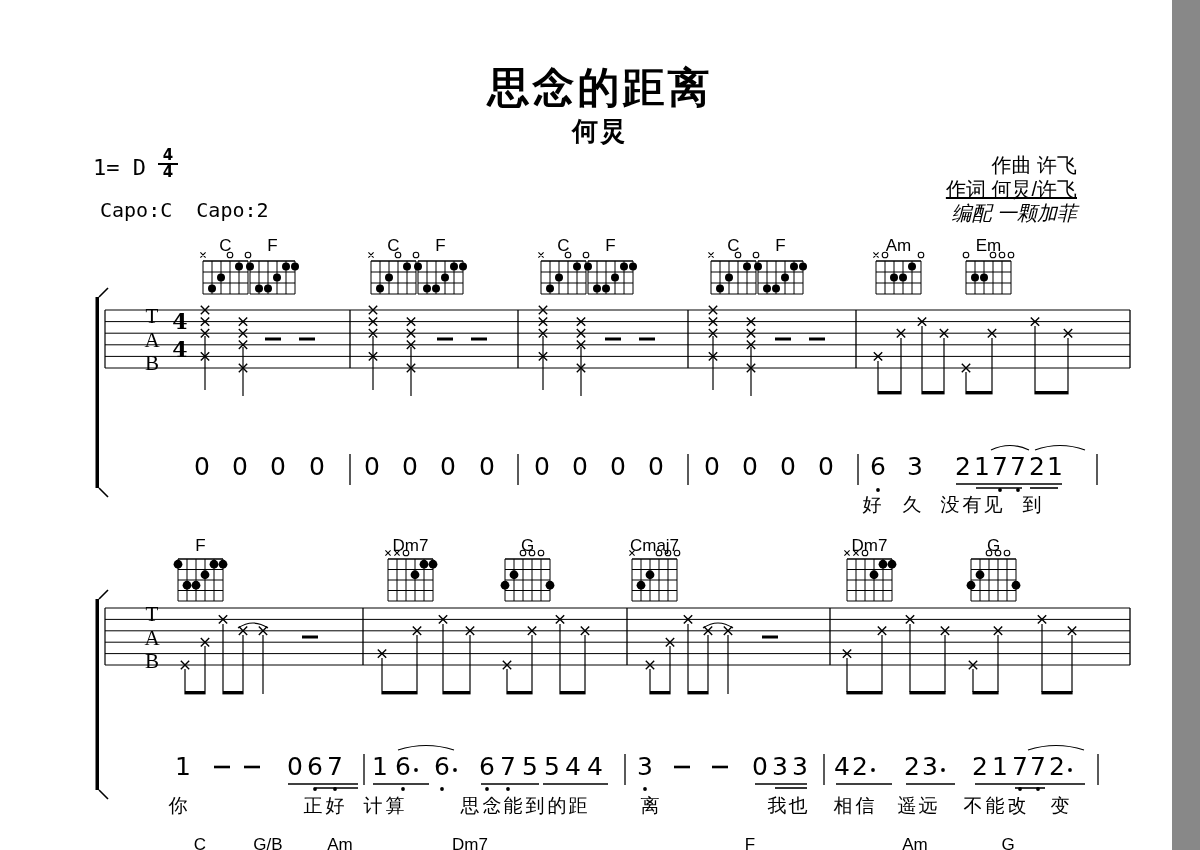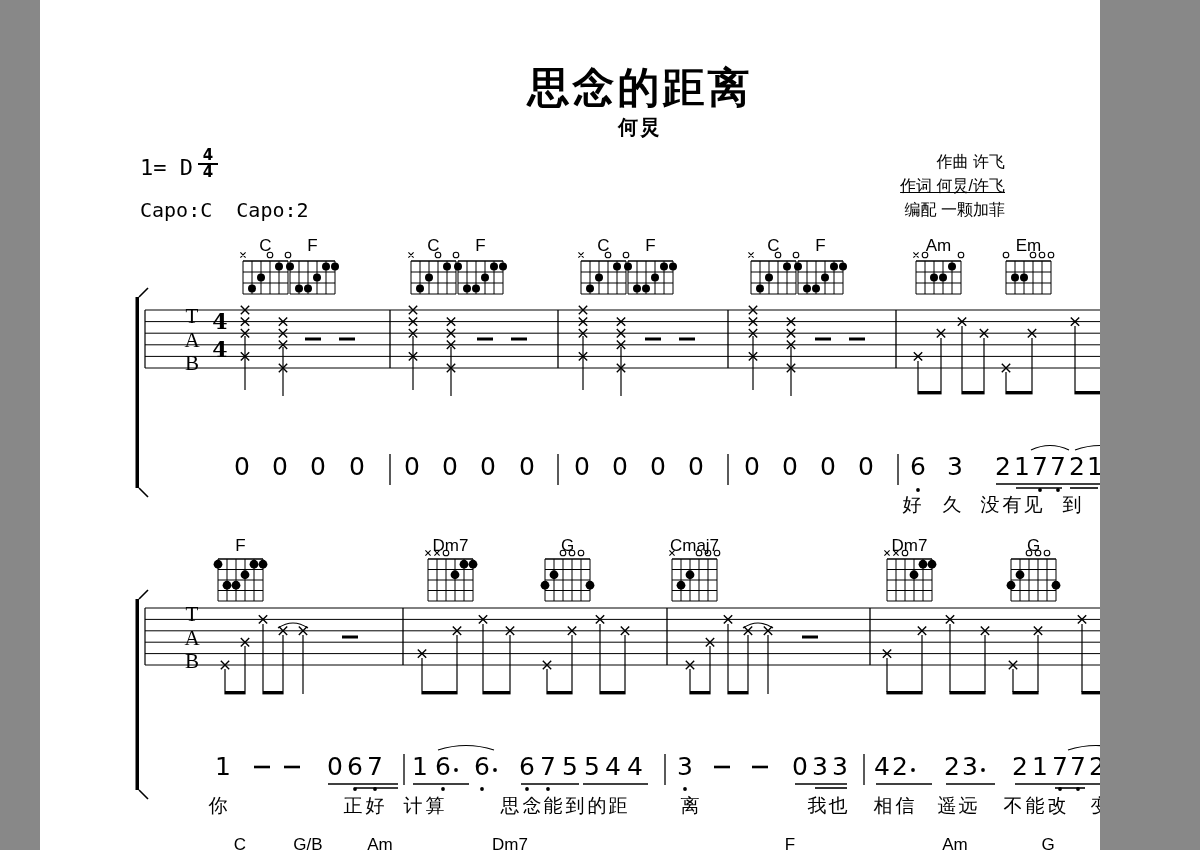--- a/index.html
+++ b/index.html
@@ -1,24 +1,24 @@
 <!DOCTYPE html>
 <html lang="zh"><head>
 <meta charset="utf-8">
 <style>
   html,body{margin:0;padding:0;background:#888;}
-  .page{position:relative;width:1060px;height:850px;background:#ffffff;overflow:hidden;
-        font-family:"Liberation Sans",sans-serif;color:#000;margin-left:40px;}
+  .page{position:relative;width:1172px;height:850px;background:#ffffff;overflow:hidden;
+        font-family:"Liberation Sans",sans-serif;color:#000;}
   .abs{position:absolute;}
   .ctr{transform:translateX(-50%);white-space:pre;}
   .title{font-size:42px;font-weight:700;letter-spacing:3px;}
-  .artist{font-size:20px;font-weight:600;letter-spacing:2px;}
+  .artist{font-size:26px;font-weight:600;letter-spacing:2px;}
   .keyline{font-size:22px;font-family:"DejaVu Sans Mono",monospace;}
   .playline{font-size:20px;font-family:"DejaVu Sans Mono",monospace;white-space:pre;}
-  .credit{font-size:16px;text-align:right;right:95px;white-space:pre;}
+  .credit{font-size:20px;text-align:right;right:95px;white-space:pre;}
   .frac{position:absolute;text-align:center;width:20px;font-family:"DejaVu Sans",sans-serif;}
   .frac .fn{display:block;font-size:15px;font-weight:700;line-height:13px;}
   .frac .fb{display:block;height:2px;background:#000;margin:1px 0;}
   .num{font-size:25px;font-family:"DejaVu Sans",sans-serif;}
   .lyr{font-size:19px;}
   .chlbl{font-size:17px;}
   .tabletter{font-size:21px;font-family:"Liberation Serif",serif;}
   .ts{font-size:22px;font-weight:700;font-family:"DejaVu Serif",serif;}
   svg{position:absolute;left:0;top:0;}
 </style>
@@ -500,31 +500,31 @@
       <line x1="316" y1="788" x2="358" y2="788" stroke="#000" stroke-width="1.6"></line>
       <line x1="775" y1="788" x2="807" y2="788" stroke="#000" stroke-width="1.6"></line>
       <line x1="1015" y1="788" x2="1045" y2="788" stroke="#000" stroke-width="1.6"></line>
       <path d="M398 750 Q426 741 454 750" stroke="#000" stroke-width="1.2" fill="none"></path>
       <path d="M1028 750 Q1056 741 1084 750" stroke="#000" stroke-width="1.2" fill="none"></path>
     </svg>
 
   <div class="abs ctr title" style="left:600px;top:60px;">思念的距离</div>
   <div class="abs ctr artist" style="left:600px;top:114px;">何炅</div>
 
-  <div class="abs keyline" style="left:100px;top:155px;">1= D</div>
+  <div class="abs keyline" style="left:93px;top:155px;">1= D</div>
   <div class="frac" style="left:158px;top:149px;">
     <span class="fn">4</span>
     <span class="fb"></span>
     <span class="fn">4</span>
   </div>
   <div class="abs playline" style="left:100px;top:198px;">Capo:C  Capo:2</div>
 
   <div class="abs credit" style="top:152px;">作曲 许飞</div>
   <div class="abs credit" style="top:176px;text-decoration:underline;">作词 何炅/许飞</div>
-  <div class="abs credit" style="top:200px;">编配 一颗加菲</div>
+  <div class="abs credit" style="top:200px;font-style:italic;">编配 一颗加菲</div>
 
   <div id="texts">
       <span class="abs ctr chlbl" style="left: 225.5px; top: 236px;">C</span>
       <span class="abs ctr chlbl" style="left: 272.5px; top: 236px;">F</span>
       <span class="abs ctr chlbl" style="left: 393.5px; top: 236px;">C</span>
       <span class="abs ctr chlbl" style="left: 440.5px; top: 236px;">F</span>
       <span class="abs ctr chlbl" style="left: 563.5px; top: 236px;">C</span>
       <span class="abs ctr chlbl" style="left: 610.5px; top: 236px;">F</span>
       <span class="abs ctr chlbl" style="left: 733.5px; top: 236px;">C</span>
       <span class="abs ctr chlbl" style="left: 780.5px; top: 236px;">F</span>

